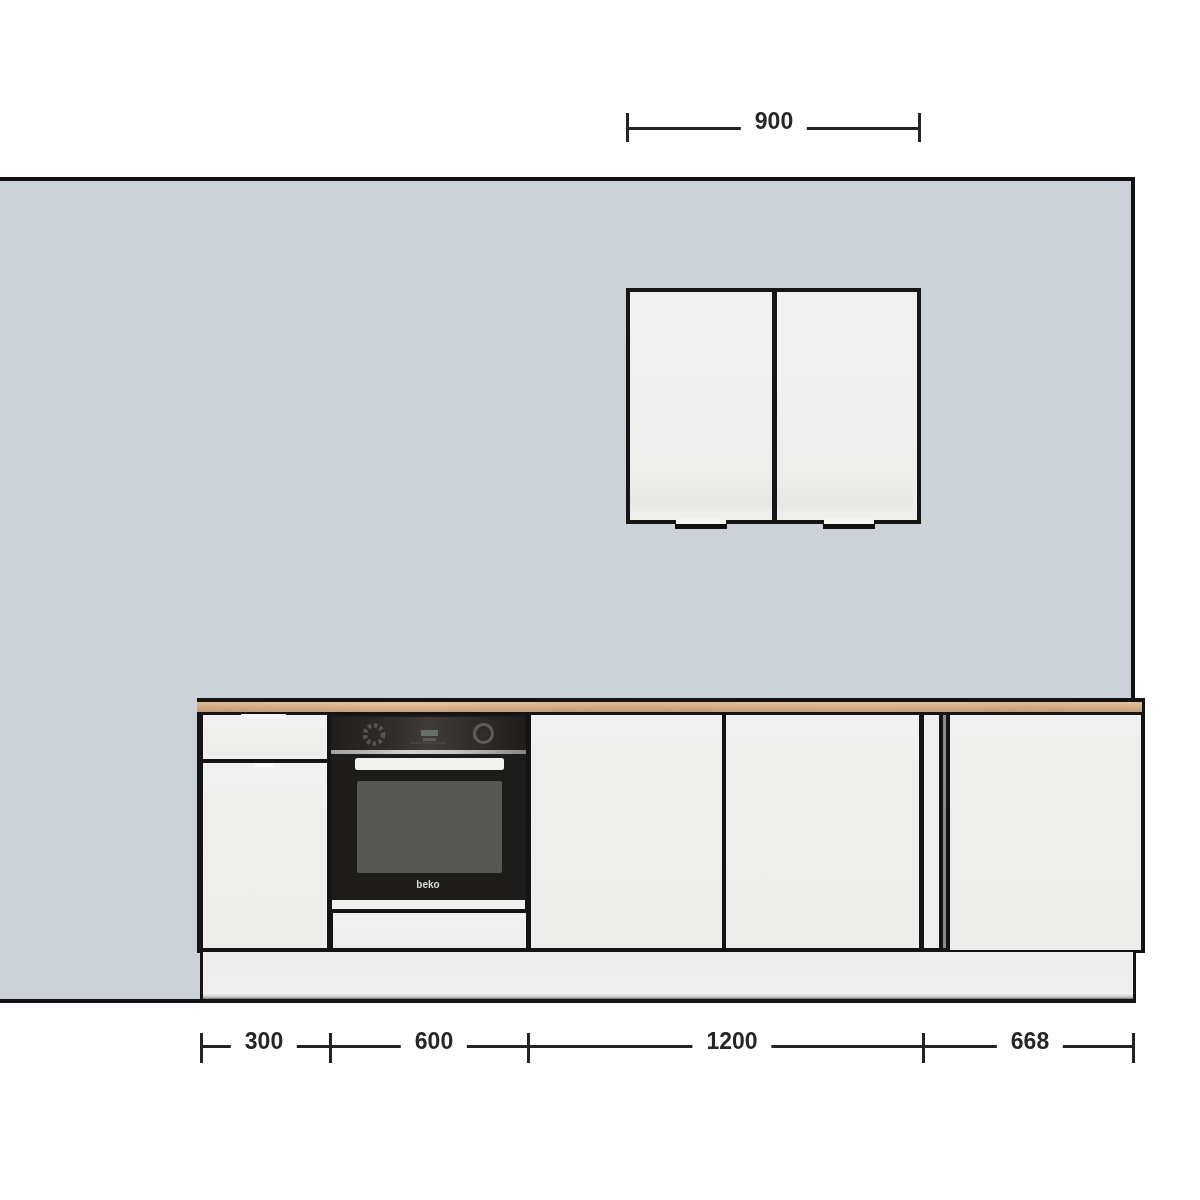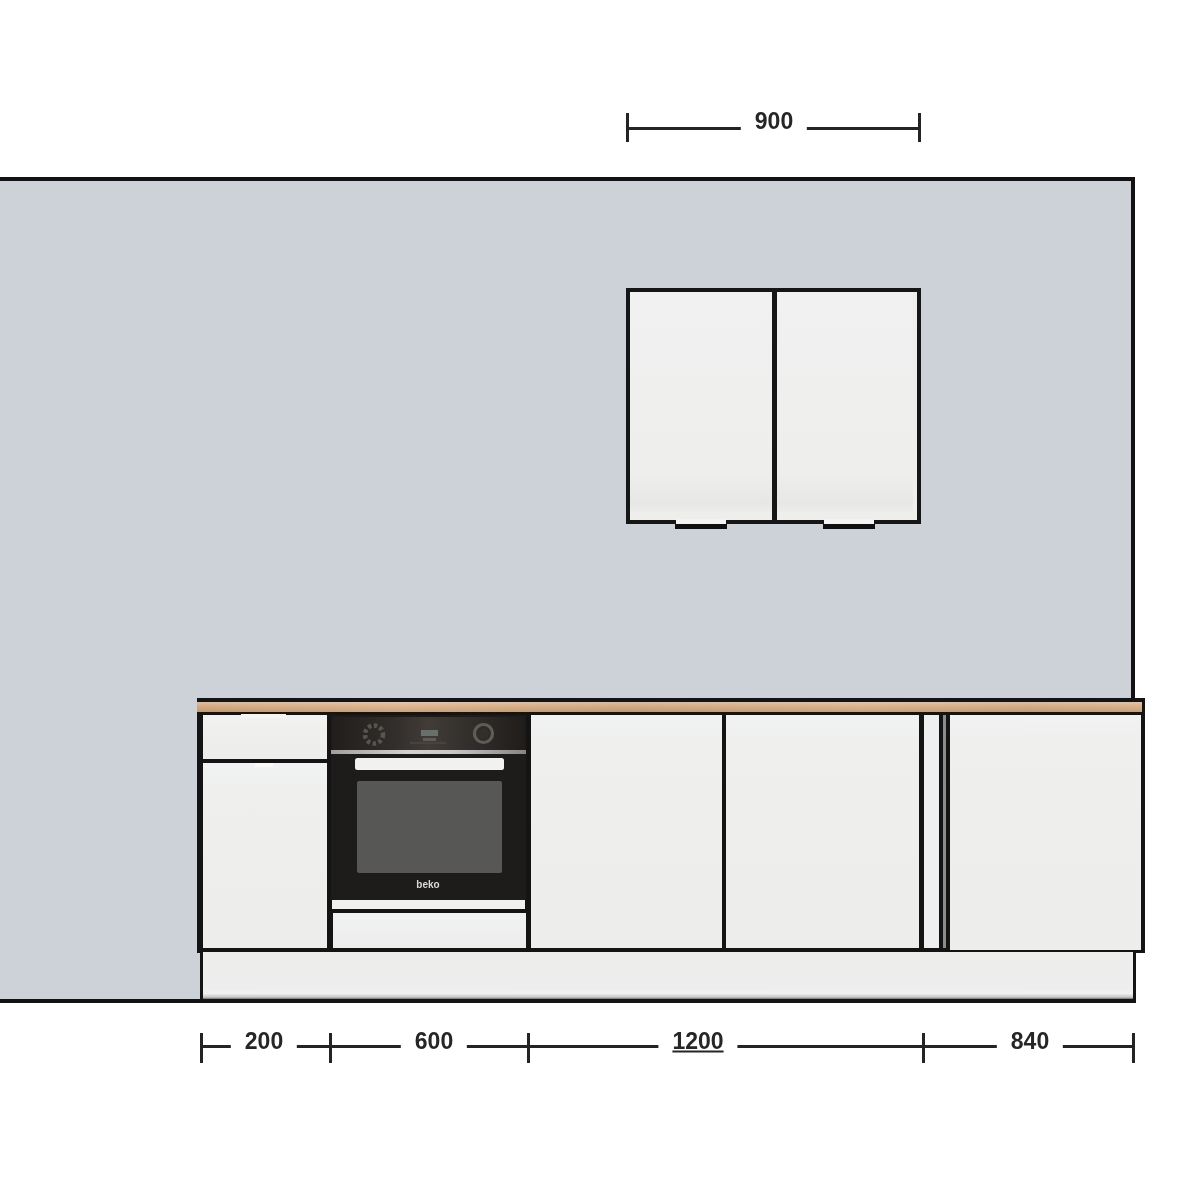--- a/index.html
+++ b/index.html
@@ -108,21 +108,21 @@
        border-bottom:4px solid #141414;"></div>
 
   <div class="abs" style="left:201px;top:1045px;width:933px;height:3px;background:#242424;"></div>
 
   <div class="abs" style="left:200px;top:1033px;width:3px;height:30px;background:#242424;"></div>
   <div class="abs" style="left:328.5px;top:1033px;width:3px;height:30px;background:#242424;"></div>
   <div class="abs" style="left:526.5px;top:1033px;width:3px;height:30px;background:#242424;"></div>
   <div class="abs" style="left:921.5px;top:1033px;width:3px;height:30px;background:#242424;"></div>
   <div class="abs" style="left:1132px;top:1033px;width:3px;height:30px;background:#242424;"></div>
 
-  <div class="dimtext" style="left:264px;top:1040.6px;">200</div>
+  <div class="dimtext" style="left:264px;top:1040.6px;">300</div>
 
   <div class="dimtext" style="left:434px;top:1040.6px;">600</div>
 
-  <div class="dimtext" style="left:698px;top:1040.6px;text-decoration:underline;">1200</div>
+  <div class="dimtext" style="left:732px;top:1040.6px;">1200</div>
 
-  <div class="dimtext" style="left:1030px;top:1040.6px;">840</div>
+  <div class="dimtext" style="left:1030px;top:1040.6px;">668</div>
 
 </div>
 
 </body></html>

